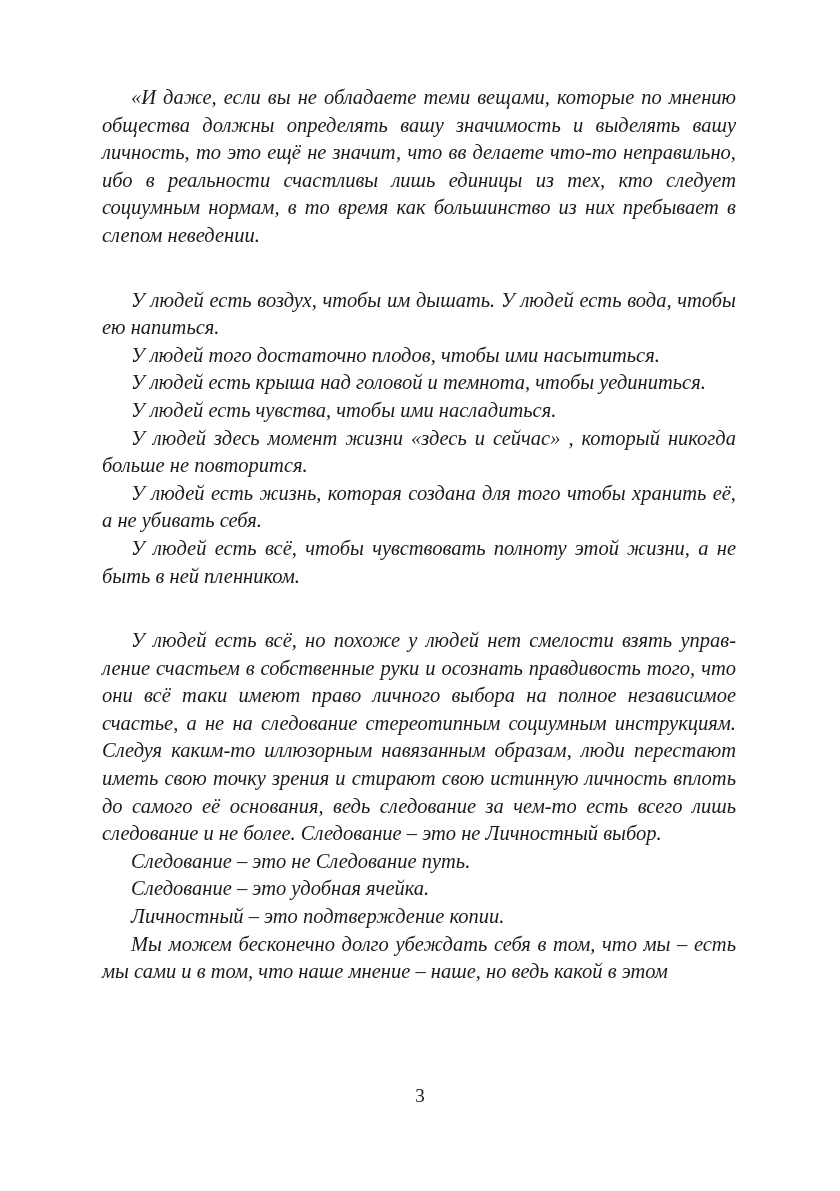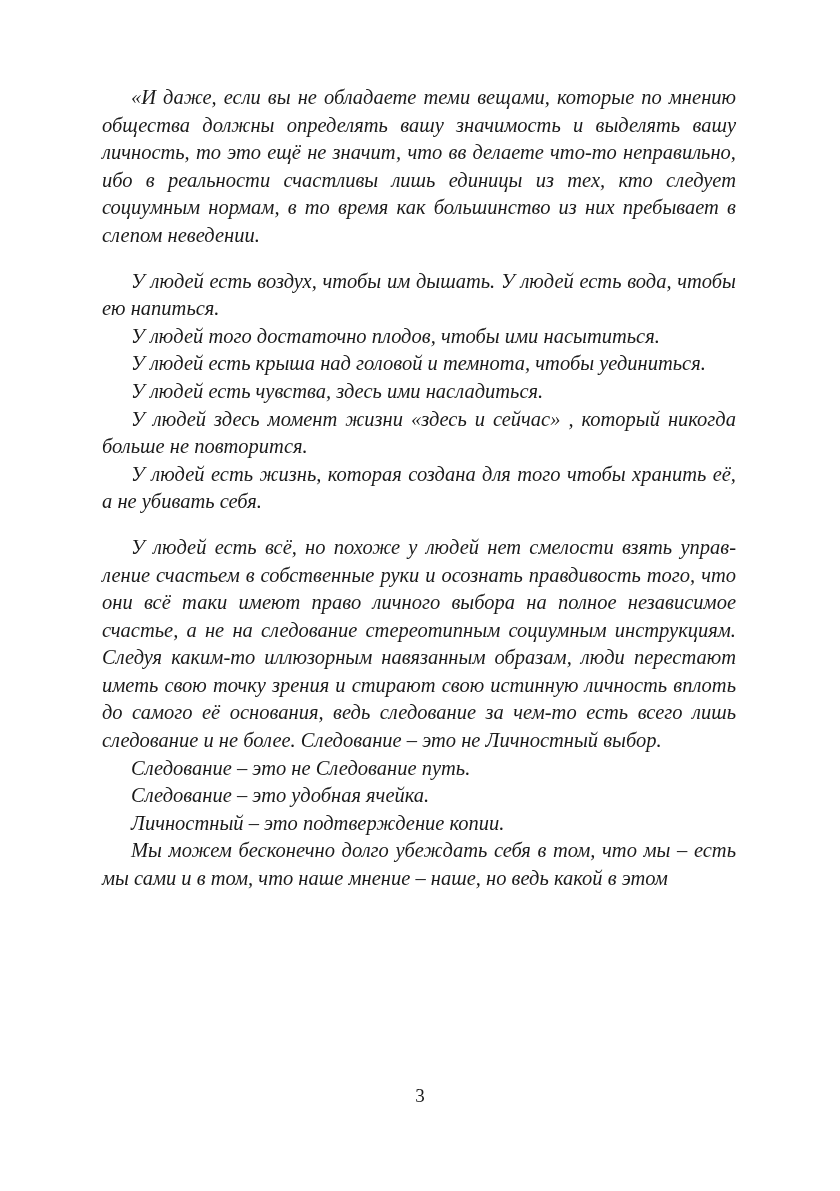--- a/index.html
+++ b/index.html
@@ -25,44 +25,45 @@
       line-height: 27.6px;
       text-align: justify;
       hyphens: manual;
     }
     .para {
       margin: 0;
       text-indent: 29px;
       font-style: italic;
     }
     .para.gap-before {
-      margin-top: 18px;
+      margin-top: 37px;
     }
     .page-number {
       position: absolute;
       left: 0;
       width: 840px;
       top: 1084px;
       text-align: center;
       font-style: normal;
       font-size: 19px;
       line-height: 24px;
     }
   </style>
 </head>
 <body>
 
 <div class="page-body">
   <p class="para">«И даже, если вы не обладаете теми вещами, которые по мне­нию общества должны определять вашу значимость и выделять вашу личность, то это ещё не значит, что вв делаете что-то неправильно, ибо в реальности счастливы лишь единицы из тех, кто следует социумным нормам, в то время как большинство из них пре­бывает в слепом неведении.</p>
   <p class="para gap-before">У людей есть воздух, чтобы им дышать. У людей есть вода, чтобы ею напиться.</p>
   <p class="para">У людей того достаточно плодов, чтобы ими насытиться.</p>
   <p class="para">У людей есть крыша над головой и темнота, чтобы уединиться.</p>
-  <p class="para">У людей есть чувства, здесь ими насладиться.</p>
+  <p class="para">У людей есть чувства, чтобы ими насладиться.</p>
   <p class="para">У людей здесь момент жизни «здесь и сейчас» , который никогда больше не повторится.</p>
   <p class="para">У людей есть жизнь, которая создана для того чтобы хранить её, а не убивать себя.</p>
+  <p class="para">У людей есть всё, чтобы чувствовать полноту этой жизни, а не быть в ней пленником.</p>
   <p class="para gap-before">У людей есть всё, но похоже у людей нет смелости взять управ­ление счастьем в собственные руки и осознать правдивость того, что они всё таки имеют право личного выбора на полное неза­висимое счастье, а не на следование стереотипным социумным инструкциям. Следуя каким-то иллюзорным навязанным образам, люди перестают иметь свою точку зрения и стирают свою истин­ную личность вплоть до самого её основания, ведь следование за чем-то есть всего лишь следование и не более. Следование – это не Личностный выбор.</p>
   <p class="para">Следование – это не Следование путь.</p>
   <p class="para">Следование – это удобная ячейка.</p>
   <p class="para">Личностный – это подтверждение копии.</p>
   <p class="para">Мы можем бесконечно долго убеждать себя в том, что мы – есть мы сами и в том, что наше мнение – наше, но ведь какой в этом</p>
 </div>
 
 <div class="page-number">3</div>
 
 </body></html>

